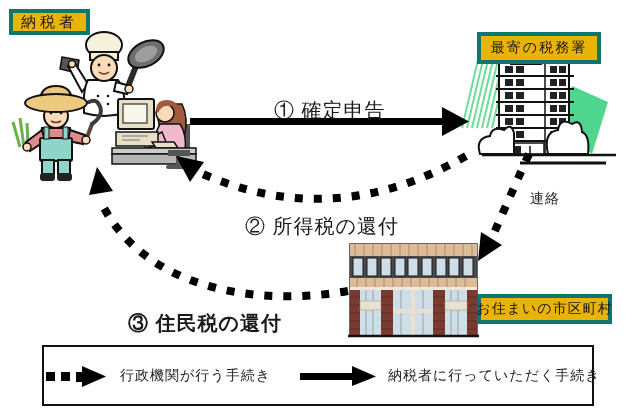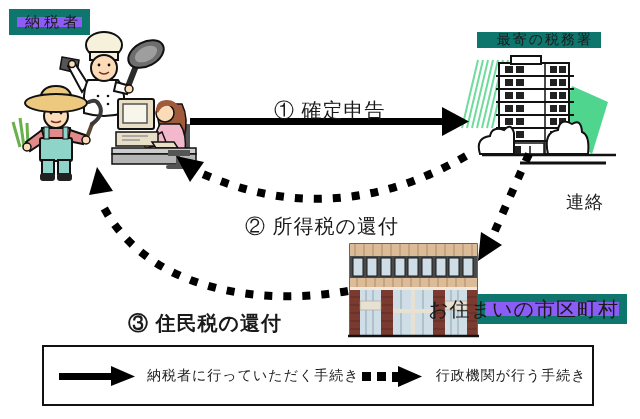--- a/index.html
+++ b/index.html
@@ -2,31 +2,31 @@
 <html><head>
 <meta charset="utf-8">
 <style>
   html,body{margin:0;padding:0;background:#fff;}
   .stage{
     position:relative;width:640px;height:419px;background:#ffffff;
     font-family:"Liberation Sans",sans-serif;color:#1a1a1a;overflow:hidden;
   }
   .stage svg.canvas{position:absolute;left:0;top:0;}
   .node-box{
-    position:absolute;border:8px solid #0f766e;background:#8b5cf6;
-    display:flex;align-items:center;justify-content:flex-end;
+    position:absolute;border:4px solid #0f766e;background:#eab308;
+    display:flex;align-items:center;justify-content:center;
     white-space:nowrap;box-sizing:border-box;
   }
   .nb-taxpayer{left:9px;top:9px;width:81px;height:26px;font-size:15px;letter-spacing:4px;}
-  .nb-taxoffice{left:477px;top:32px;width:124px;height:16px;font-size:14px;letter-spacing:2px;}
-  .nb-municipality{left:477px;top:294px;width:150px;height:30px;font-size:20px;letter-spacing:1px;}
+  .nb-taxoffice{left:477px;top:32px;width:124px;height:32px;font-size:14px;letter-spacing:2px;}
+  .nb-municipality{left:477px;top:294px;width:135px;height:30px;font-size:14px;letter-spacing:1px;}
   .flow-label{position:absolute;white-space:nowrap;font-size:20px;letter-spacing:1px;}
   .fl-step1{left:274px;top:97px;}
   .fl-step2{left:237px;top:213px;margin-left:8px;}
-  .fl-contact{left:530px;top:190px;font-size:18px;margin-left:36px;}
+  .fl-contact{left:530px;top:190px;font-size:14px;}
   .fl-step3{left:128px;top:310px;font-weight:bold;}
   .legend{
     position:absolute;left:42px;top:345px;width:552px;height:61px;
     border:2px solid #111;box-sizing:border-box;background:#fff;
     display:flex;align-items:center;
   }
   .legend-item{display:flex;align-items:center;gap:10px;}
   .legend-item.first{margin-left:13px;}
   .legend-item.second{margin-left:auto;margin-right:14px;}
   .legend-item svg{display:block;}
@@ -221,31 +221,31 @@
   <div class="node-box nb-municipality">
     <span>お住まいの市区町村</span>
   </div>
 
   <div class="flow-label fl-step1">① 確定申告</div>
   <div class="flow-label fl-step2">② 所得税の還付</div>
   <div class="flow-label fl-contact">連絡</div>
   <div class="flow-label fl-step3">③ 住民税の還付</div>
 
   <div class="legend">
-    <div class="legend-item first">
-      <svg width="80" height="22">
-        <rect x="2" y="8" width="52" height="7" fill="#000"></rect>
-        <polygon points="54,1 78,11.5 54,21" fill="#000"></polygon>
-      </svg>
-      <span>納税者に行っていただく手続き</span>
-    </div>
     <div class="legend-item second">
       <svg width="66" height="24">
         <rect x="2" y="8" width="9" height="9" fill="#000"></rect>
         <rect x="17" y="8" width="9" height="9" fill="#000"></rect>
         <rect x="32" y="8" width="8" height="10" fill="#000"></rect>
         <polygon points="38,2 62,12.5 38,23" fill="#000"></polygon>
       </svg>
       <span>行政機関が行う手続き</span>
     </div>
+    <div class="legend-item first">
+      <svg width="80" height="22">
+        <rect x="2" y="8" width="52" height="7" fill="#000"></rect>
+        <polygon points="54,1 78,11.5 54,21" fill="#000"></polygon>
+      </svg>
+      <span>納税者に行っていただく手続き</span>
+    </div>
   </div>
 
 </div>
 
 </body></html>

